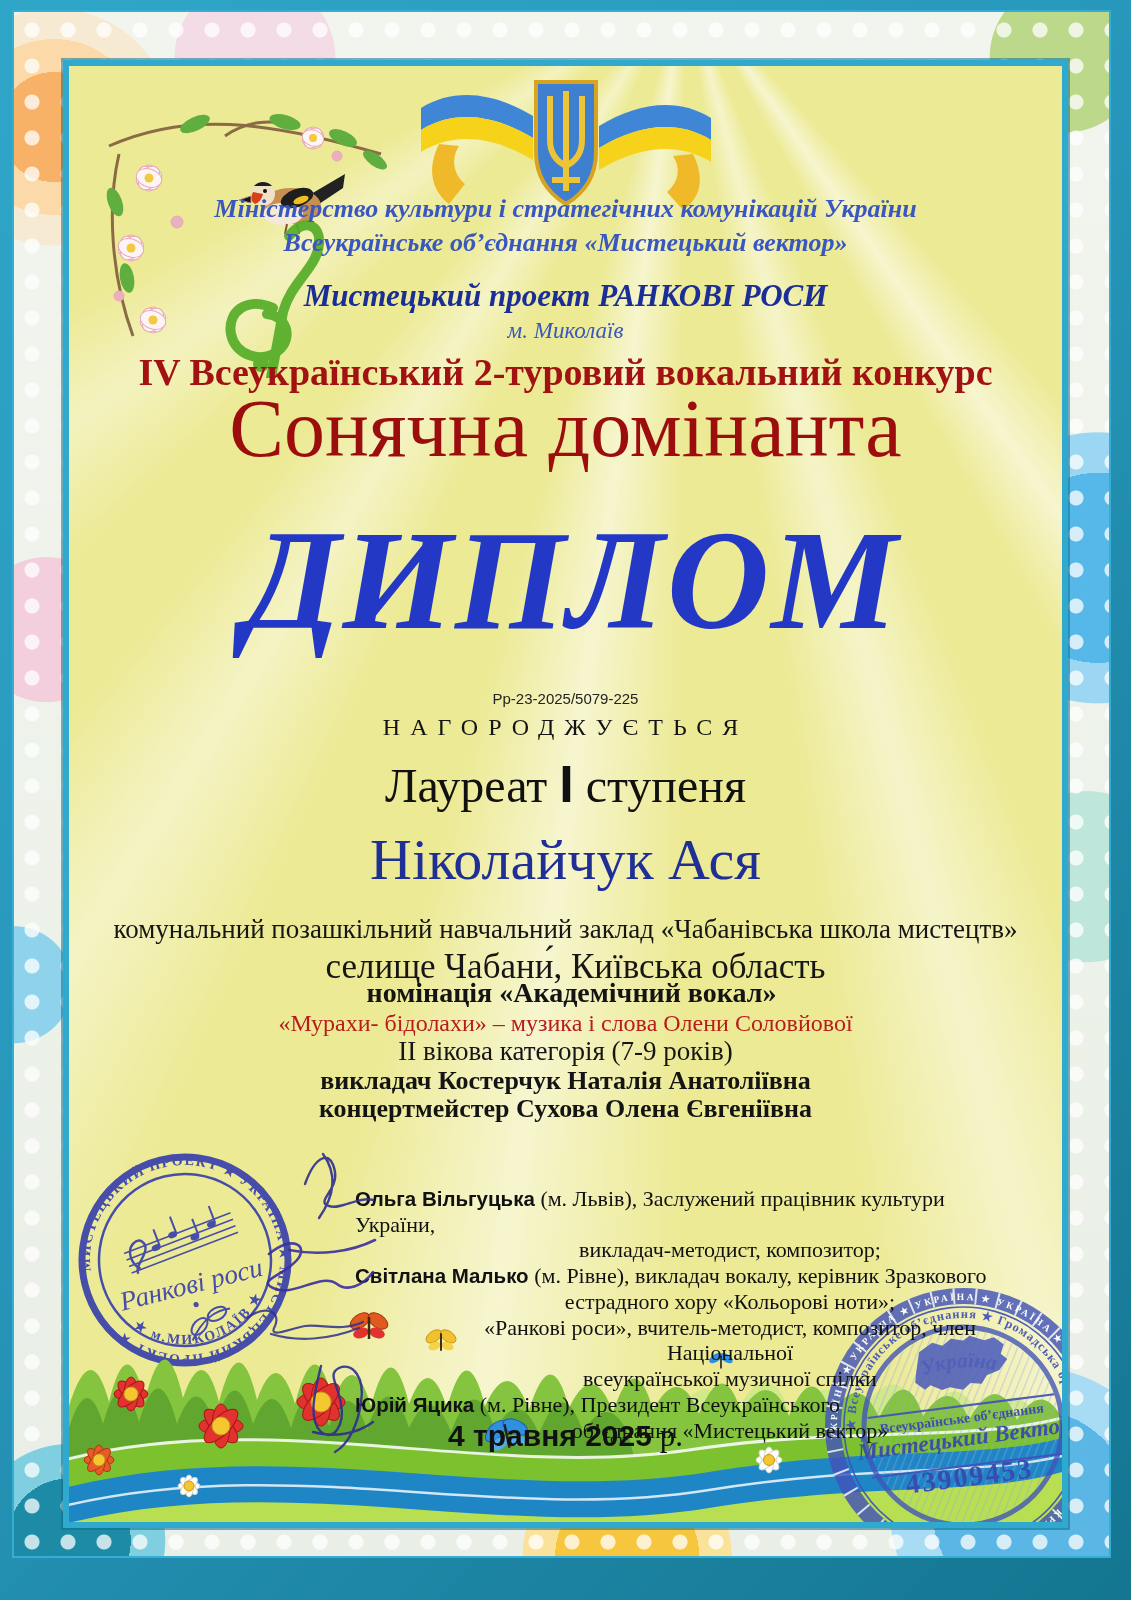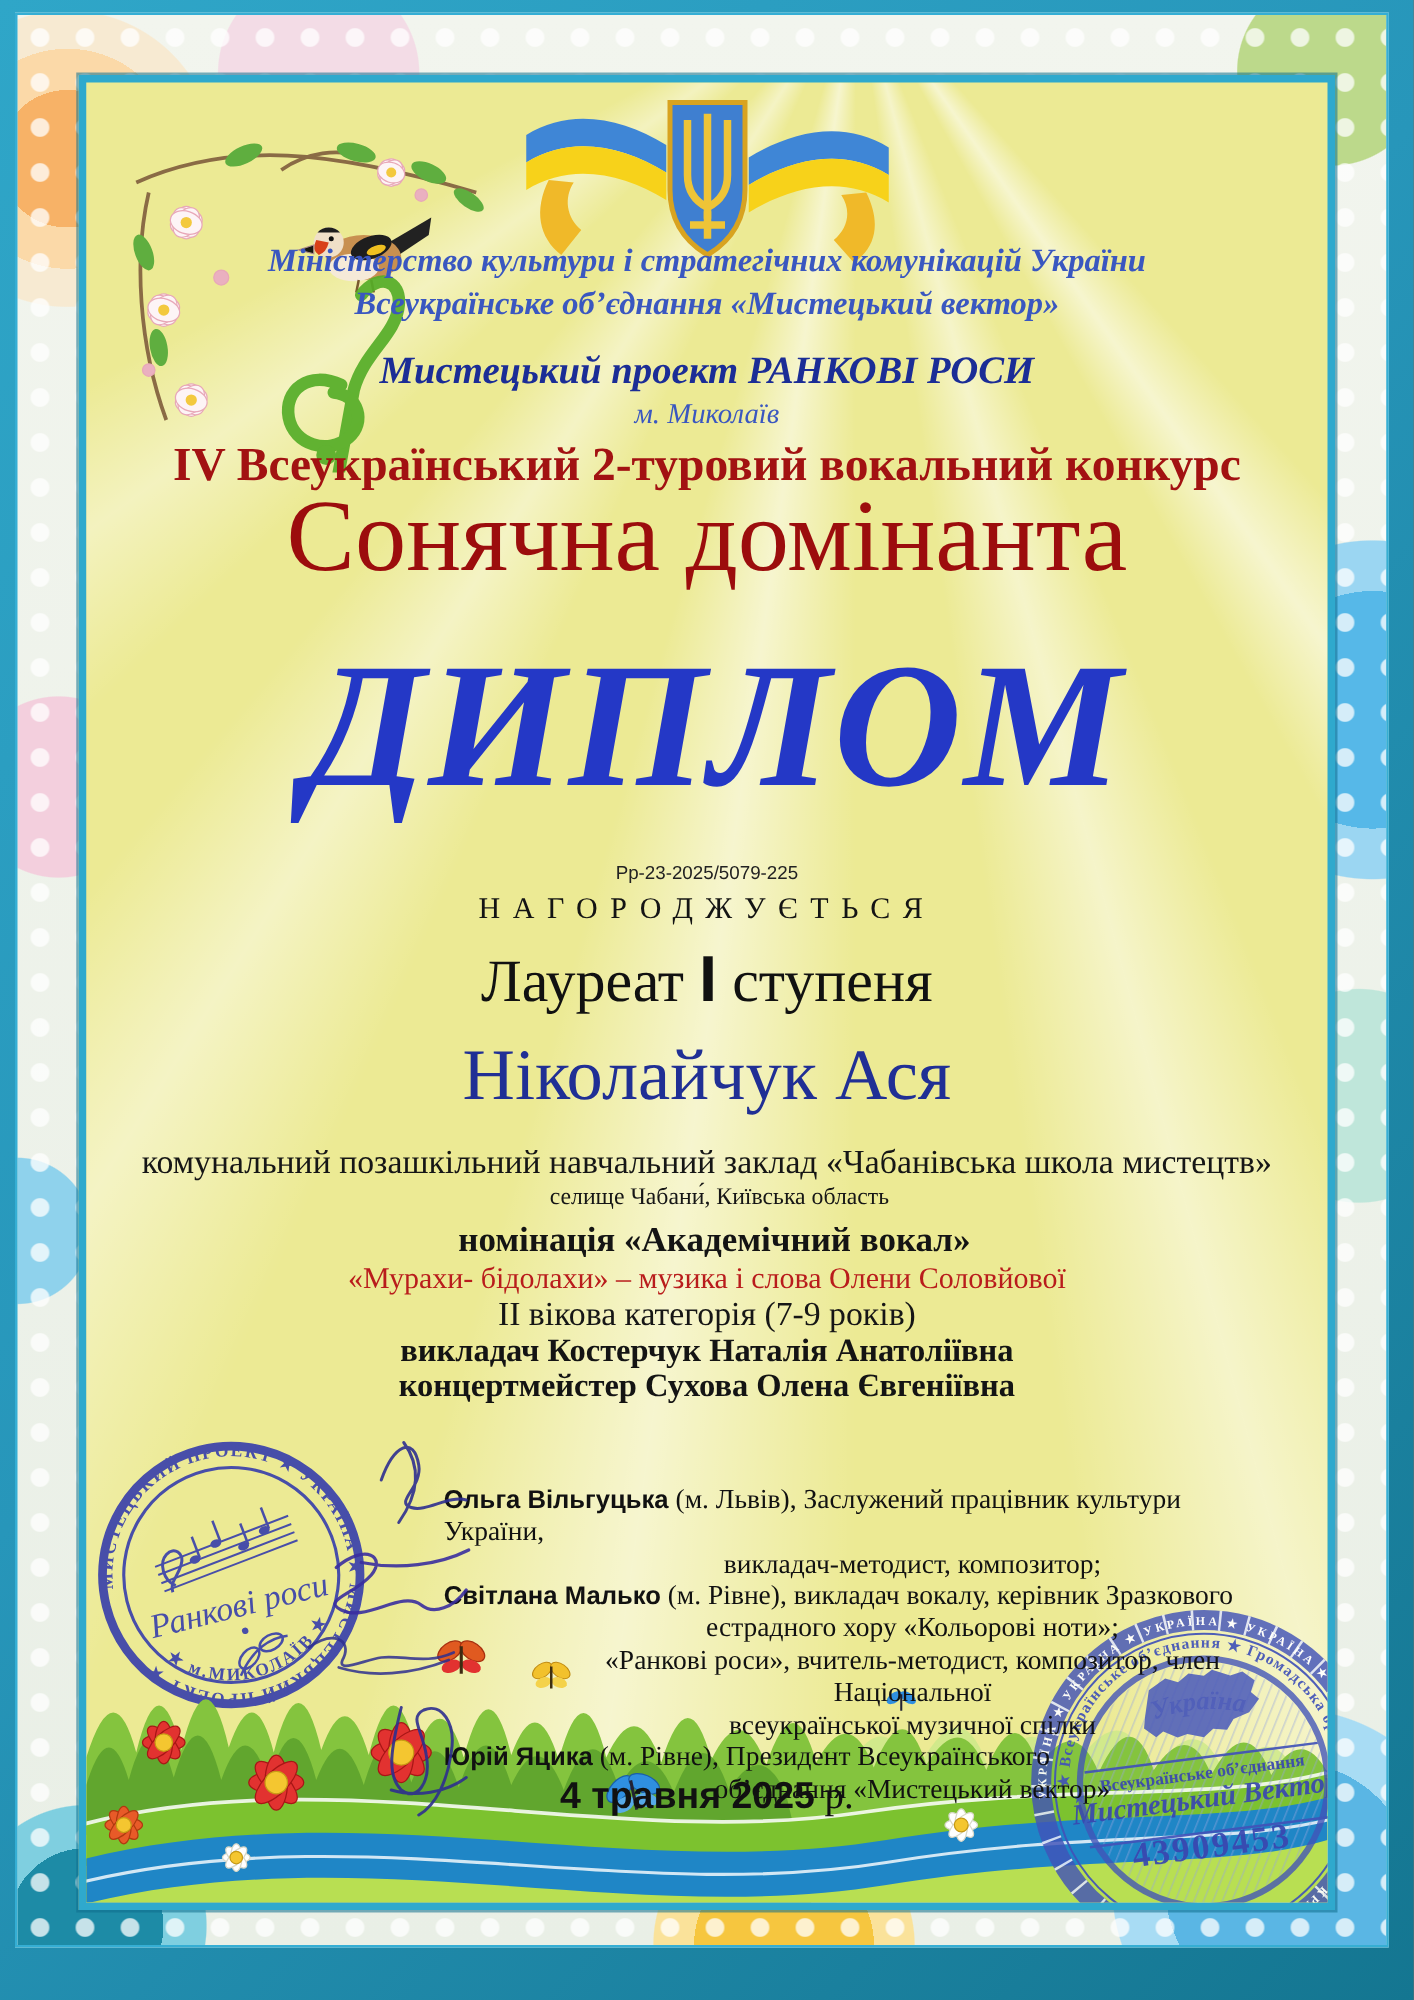--- a/index.html
+++ b/index.html
@@ -47,21 +47,21 @@
   #compline{top:284px;font-weight:bold;font-size:38px;color:#a21212;}
   #compname{top:320px;font-size:82px;color:#9c0d0d;line-height:1.05;}
   #diploma{top:436px;font-style:italic;font-weight:bold;font-size:142px;line-height:1.1;
            color:#2438c6;letter-spacing:2px;padding-left:12px;}
   #certnum{top:624px;font-family:"Liberation Sans",sans-serif;font-size:15px;color:#222;}
   #awarded{top:648px;font-size:24px;letter-spacing:10px;color:#141414;}
   #degree{top:688px;font-size:48px;color:#111;}
   #degree .numeral{font-family:"Liberation Sans",sans-serif;font-weight:bold;font-size:52px;}
   #recipient{top:760px;font-size:58px;color:#202f95;}
   #institution{top:848px;font-size:27px;color:#161616;}
-  #location{top:881px;font-size:19px;color:#161616;padding-left:20px;}
+  #location{top:881px;font-size:35px;color:#161616;padding-left:20px;}
   #nomination{top:911px;font-size:28px;font-weight:bold;color:#141414;padding-left:12px;}
   #song{top:944px;font-size:24px;color:#b91c1c;}
   #agecat{top:970px;font-size:27px;color:#161616;}
   #teacher{top:1000px;font-size:26px;font-weight:bold;color:#141414;}
   #concert{top:1028px;font-size:26px;font-weight:bold;color:#141414;}
   #jury{position:absolute;left:286px;top:1120px;width:660px;z-index:6;
         font-size:22px;line-height:1.17;color:#111;}
   #jury .jfirst{text-align:left;}
   #jury .jcont{text-align:center;padding-left:90px;}
   #jury b{font-family:"Liberation Sans",sans-serif;font-size:20.5px;}

